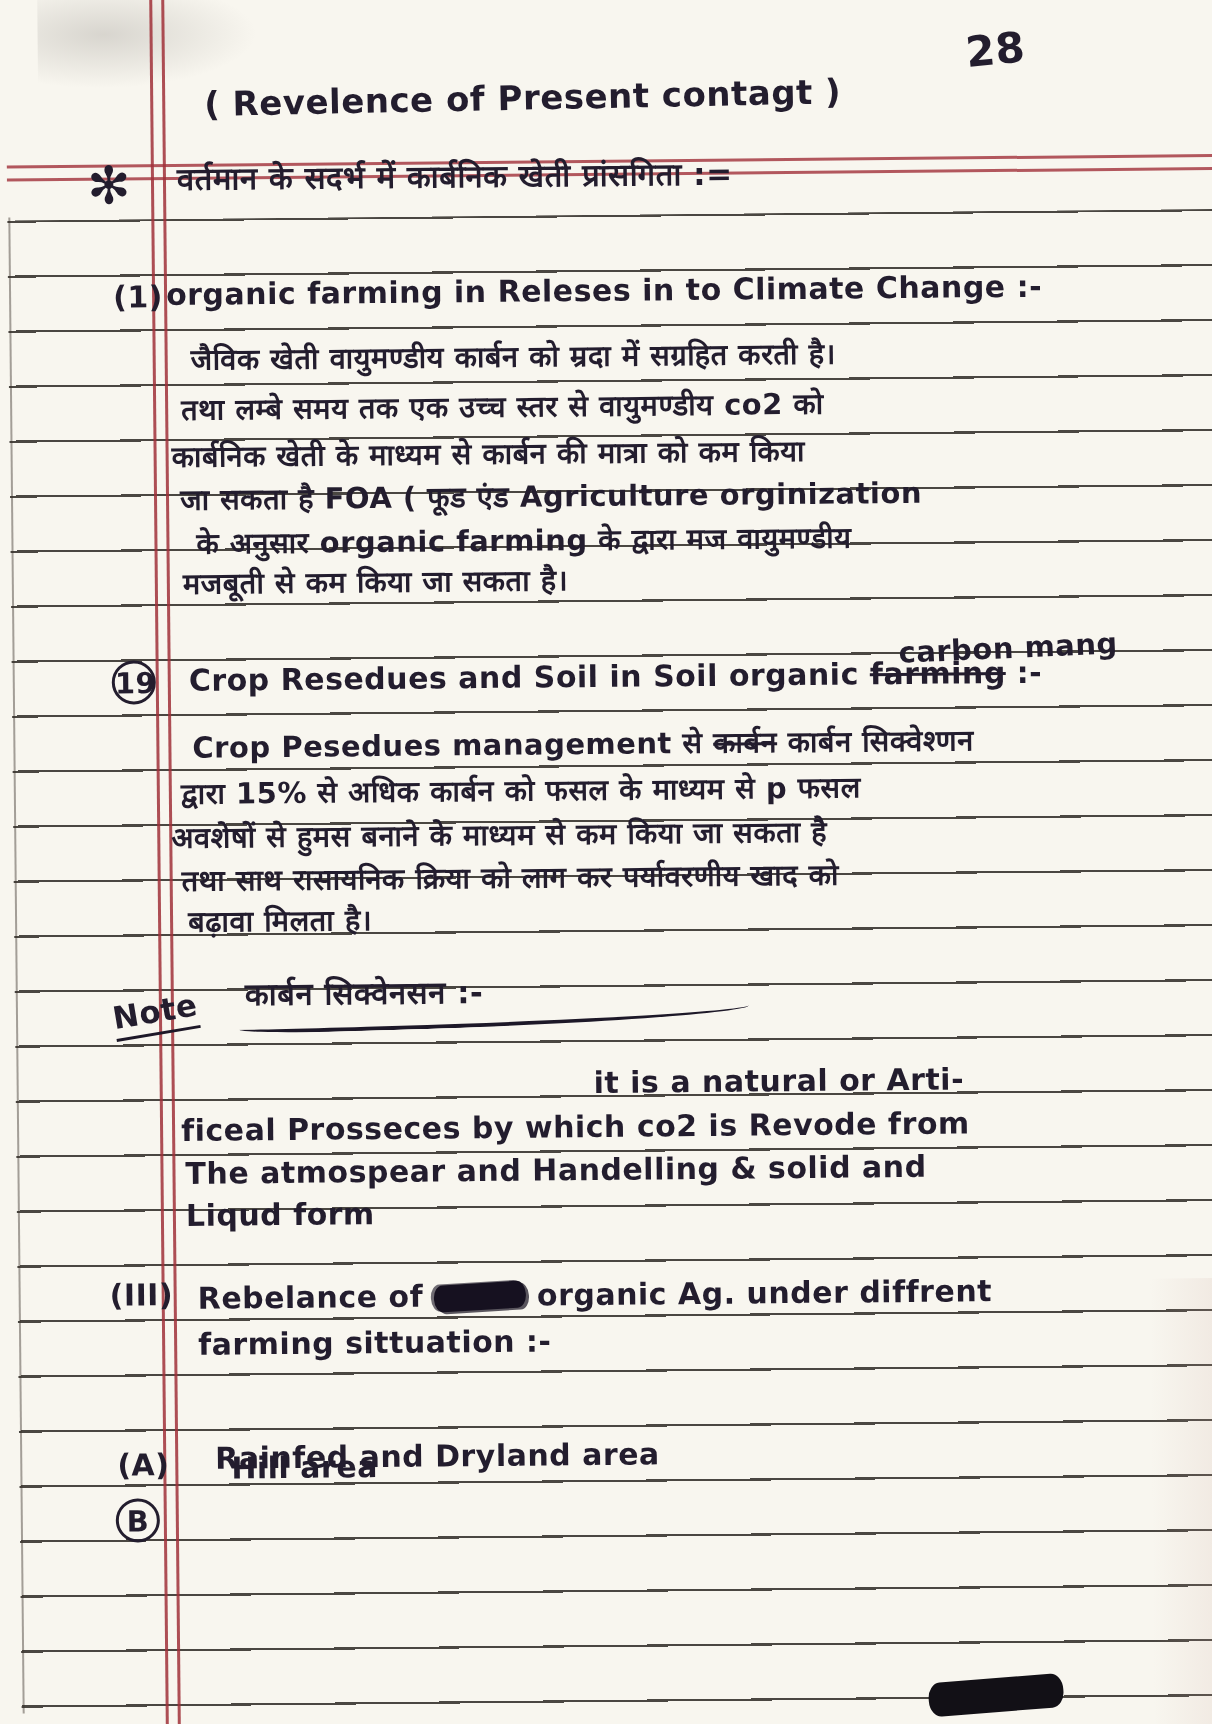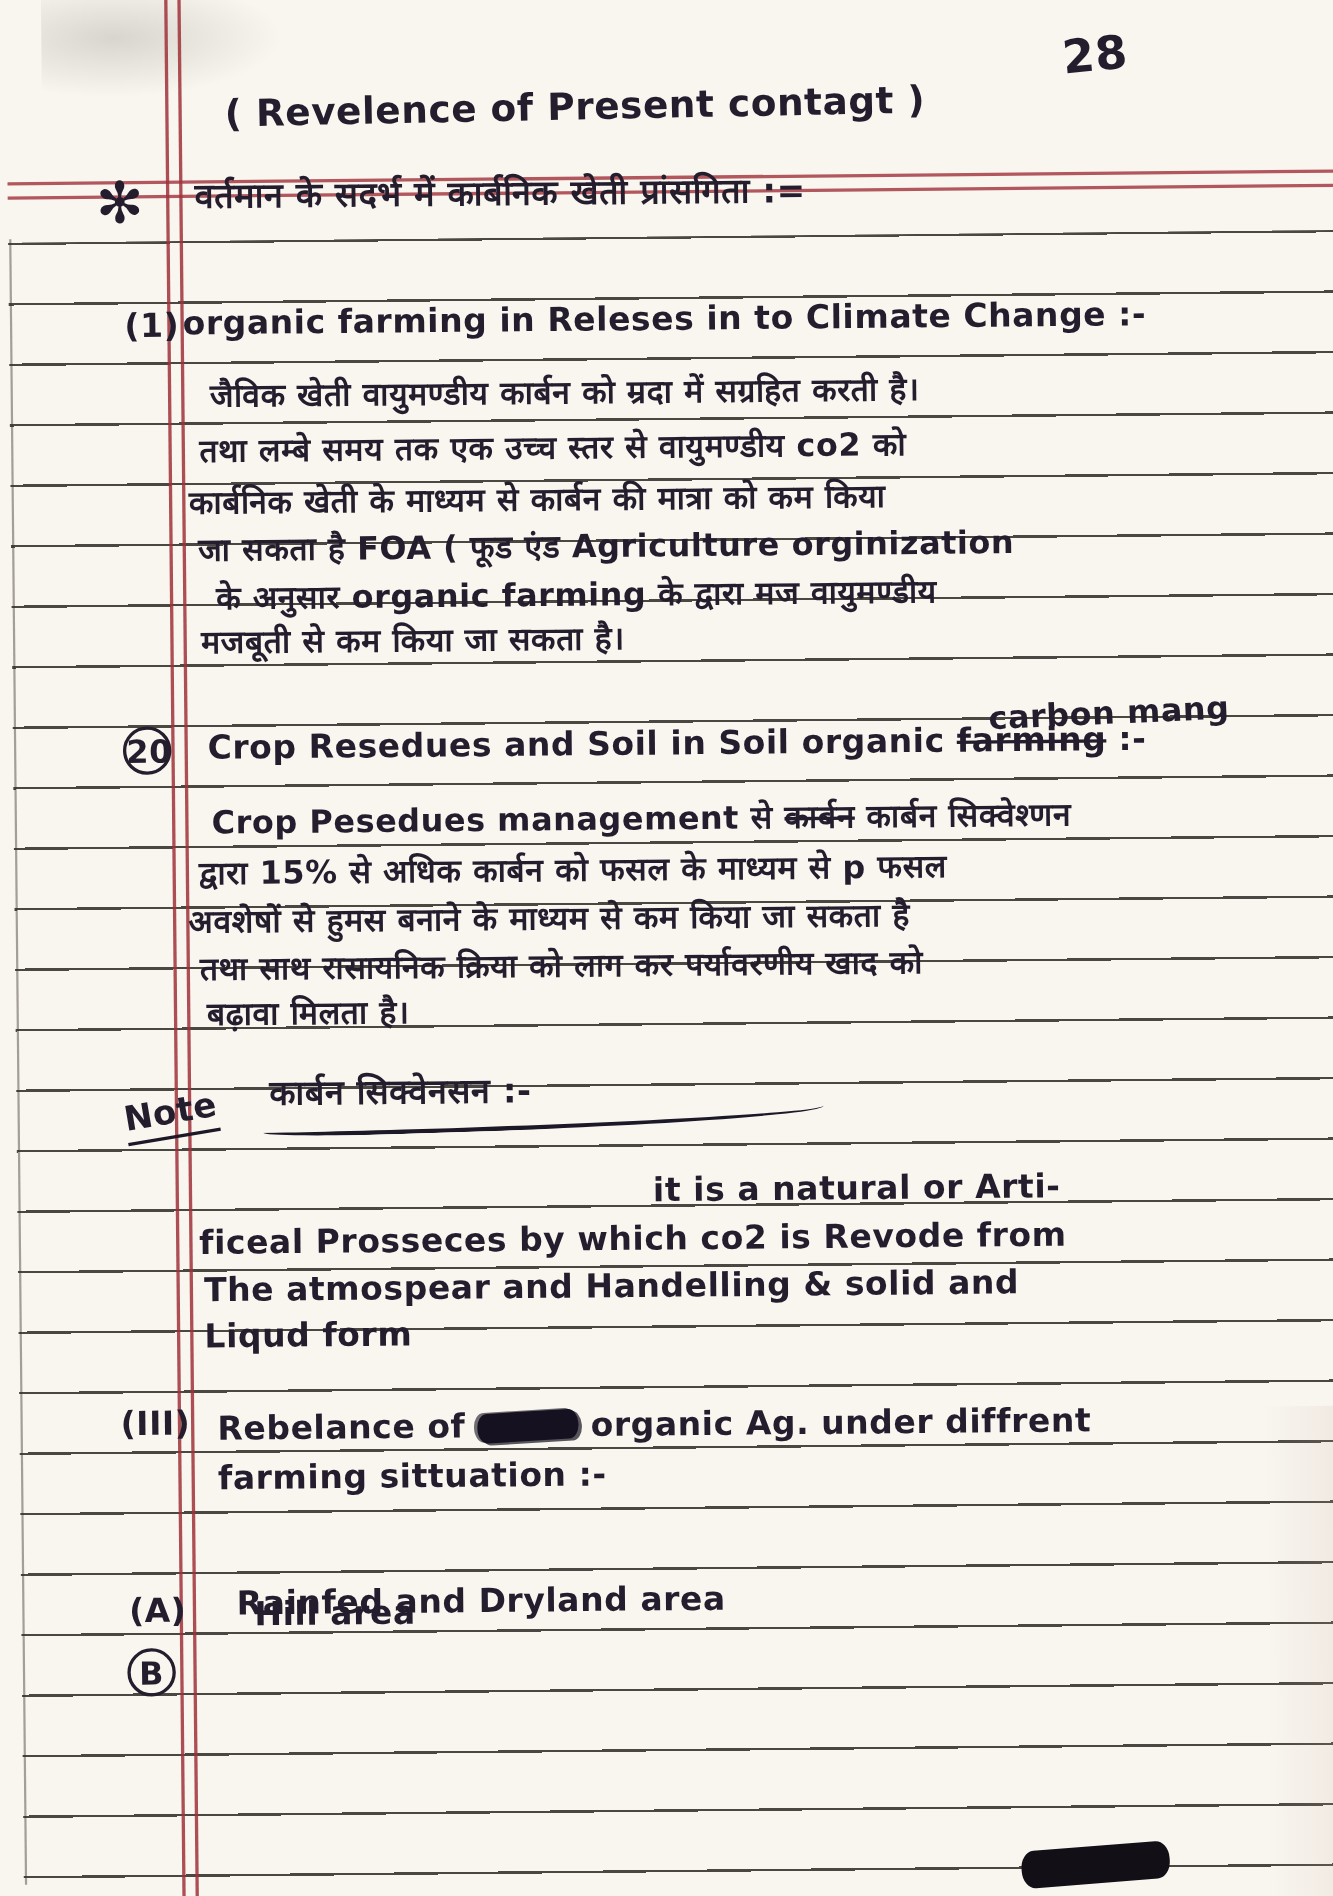--- a/index.html
+++ b/index.html
@@ -67,21 +67,21 @@
 
     <div class="hand en sz30" style="left:133px; top:292px;">(1)</div>
     <div class="hand en sz30" style="left:186px; top:290px;">organic farming in Releses in to Climate Change :-</div>
     <div class="hand hi sz29" style="left:210px; top:356px;">जैविक खेती वायुमण्डीय कार्बन को म्रदा में सग्रहित करती है।</div>
     <div class="hand hi sz29" style="left:200px; top:406px;">तथा लम्बे समय तक एक उच्च स्तर से वायुमण्डीय co2 को</div>
     <div class="hand hi sz29" style="left:190px; top:453px;">कार्बनिक खेती के माध्यम से कार्बन की मात्रा को कम किया</div>
     <div class="hand hi sz29" style="left:198px; top:496px;">जा सकता है   FOA ( फूड एंड Agriculture orginization</div>
     <div class="hand hi sz29" style="left:214px; top:540px;">के अनुसार organic farming के द्वारा मज वायुमण्डीय</div>
     <div class="hand hi sz29" style="left:200px; top:580px;">मजबूती से कम किया जा सकता है।</div>
 
-    <div class="hand en sz29" style="left:128px; top:672px;"><span class="circle">20</span></div>
+    <div class="hand en sz29" style="left:128px; top:672px;"><span class="circle">19</span></div>
     <div class="hand en sz29" style="left:915px; top:652px; transform:rotate(-2deg);">carbon mang</div>
     <div class="hand en sz30" style="left:205px; top:676px;">
       <span>Crop Resedues and Soil in Soil organic</span>
       <span class="struck">farming</span>
       <span>:-</span>
     </div>
     <div class="hand hi sz29" style="left:208px; top:744px;">
       <span>Crop Pesedues management से</span>
       <span class="struck">कार्बन</span>
       <span>कार्बन सिक्वेश्णन</span>

